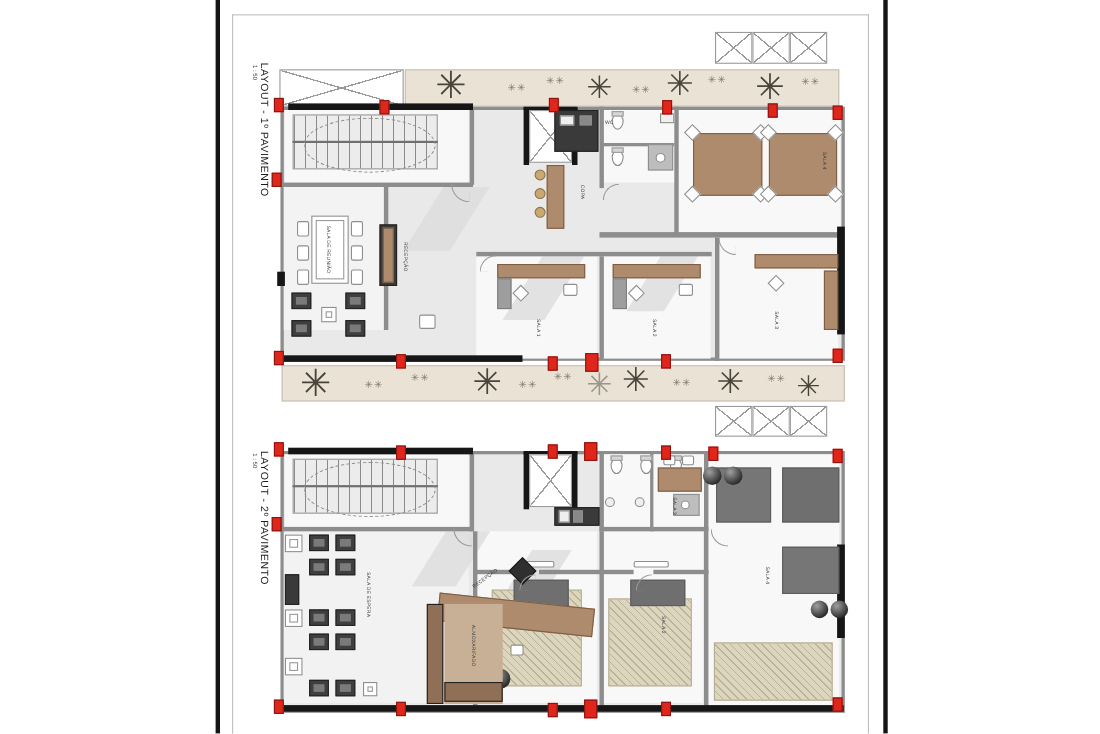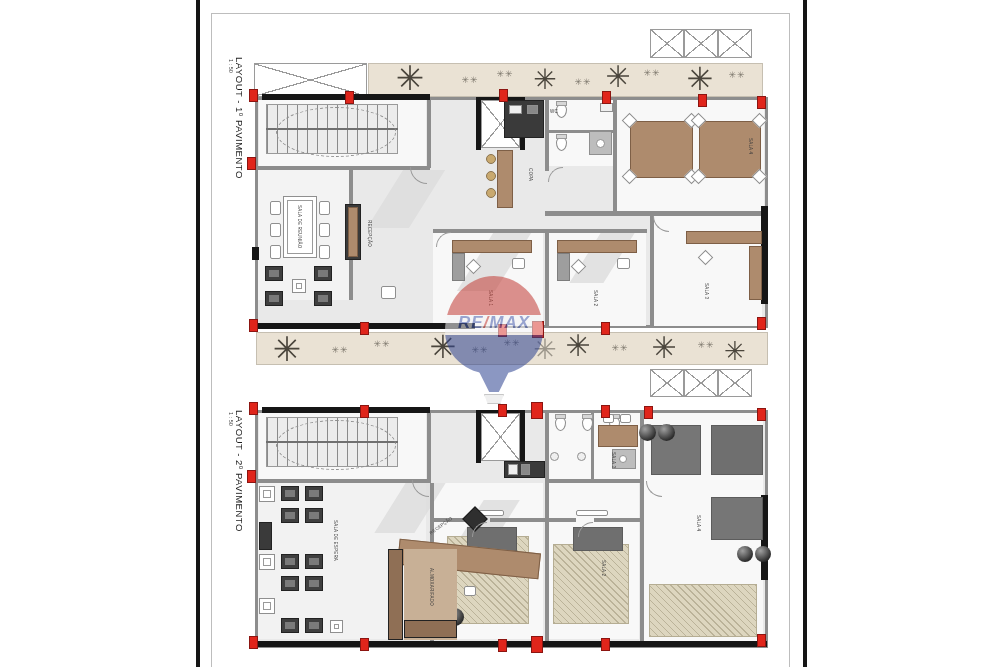--- a/index.html
+++ b/index.html
@@ -355,20 +355,14 @@
   <div class="col" style="left:644px;top:406px"></div>
   <div class="col" style="left:757px;top:408px"></div>
   <div class="col" style="left:247px;top:470px"></div>
   <div class="col" style="left:249px;top:636px"></div>
   <div class="col" style="left:360px;top:638px"></div>
   <div class="col" style="left:498px;top:639px"></div>
   <div class="col big" style="left:531px;top:636px"></div>
   <div class="col" style="left:601px;top:638px"></div>
   <div class="col" style="left:757px;top:634px"></div>
 
-  <div class="watermark">
-    <div class="balloon"></div>
-    <div class="skirt"></div>
-    <div class="basket"></div>
-    <div class="wm-text"><span>RE</span><span class="slash">/</span><span>MAX</span></div>
-  </div>
 
 </div>
 
 </body></html>

